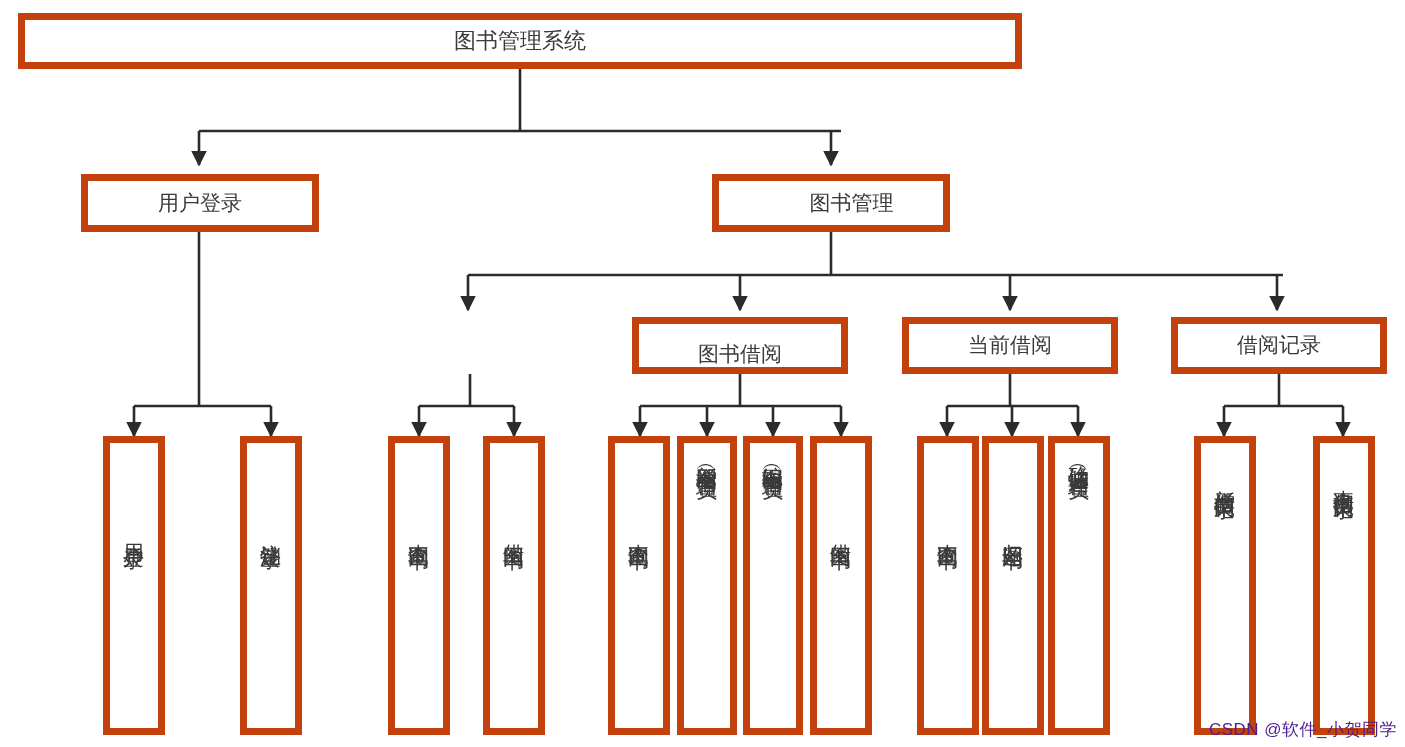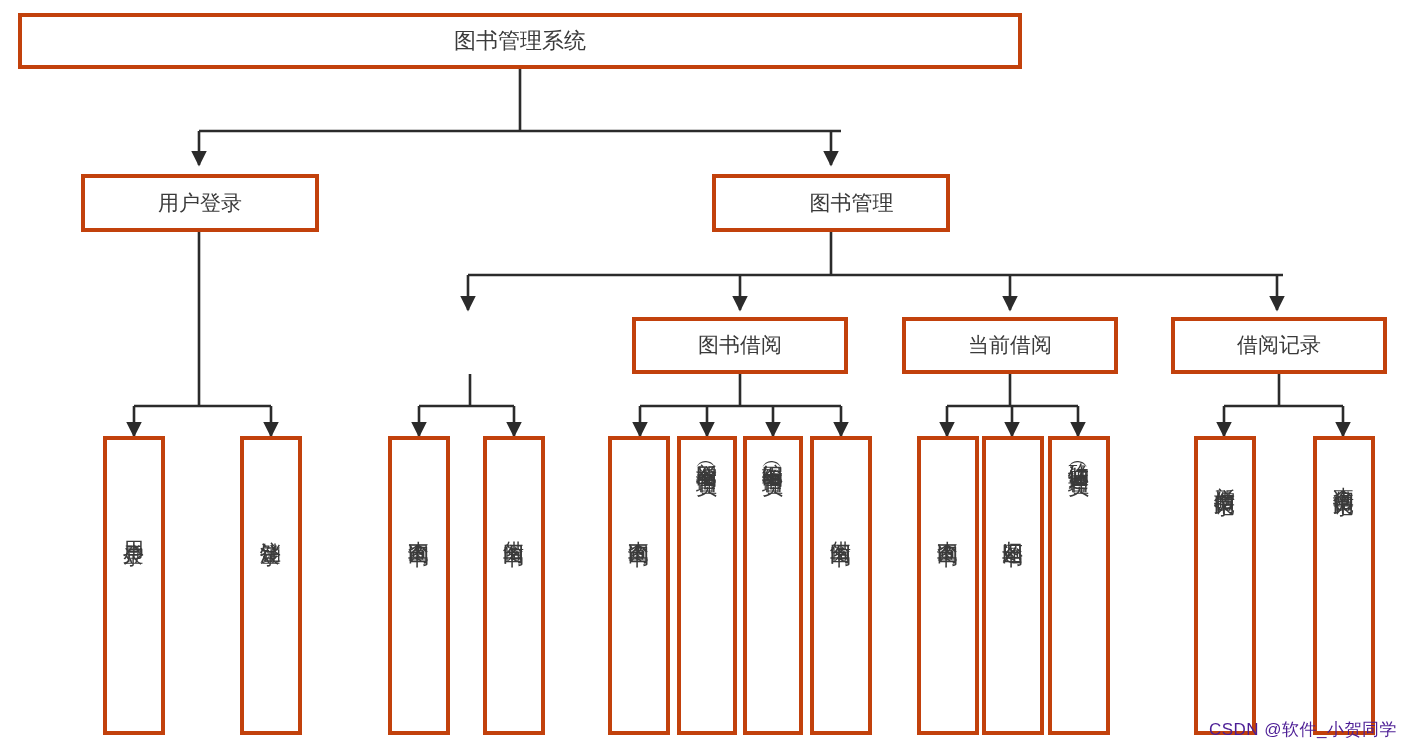--- a/index.html
+++ b/index.html
@@ -23,21 +23,21 @@
     left: 0;
     top: 0;
     width: 1405px;
     height: 747px;
     pointer-events: none;
   }
   .node {
     position: absolute;
     box-sizing: border-box;
     background: #ffffff;
-    border: 4px solid #c2410c;
+    border: 7px solid #c2410c;
     display: flex;
     align-items: center;
     justify-content: center;
     color: #3a3a3a;
     z-index: 2;
   }
   .node-label {
     display: block;
     text-align: center;
     line-height: 1.18;
@@ -144,21 +144,21 @@
 
   <div class="node level1" style="left:81px; top:174px; width:238px; height:58px;">
     <span class="node-label">用户登录</span>
   </div>
 
   <div class="node level1" style="left:712px; top:174px; width:238px; height:58px;padding-left:41px;">
     <span class="node-label">图书管理</span>
   </div>
 
 
-  <div class="node level2" style="left:632px; top:317px; width:216px; height:57px;">
+  <div class="node level2" style="left:632px; top:317px; width:216px; height:57px;align-items:flex-end;">
     <span class="node-label">图书借阅</span>
   </div>
 
   <div class="node level2" style="left:902px; top:317px; width:216px; height:57px;">
     <span class="node-label">当前借阅</span>
   </div>
 
   <div class="node level2" style="left:1171px; top:317px; width:216px; height:57px;">
     <span class="node-label">借阅记录</span>
   </div>

